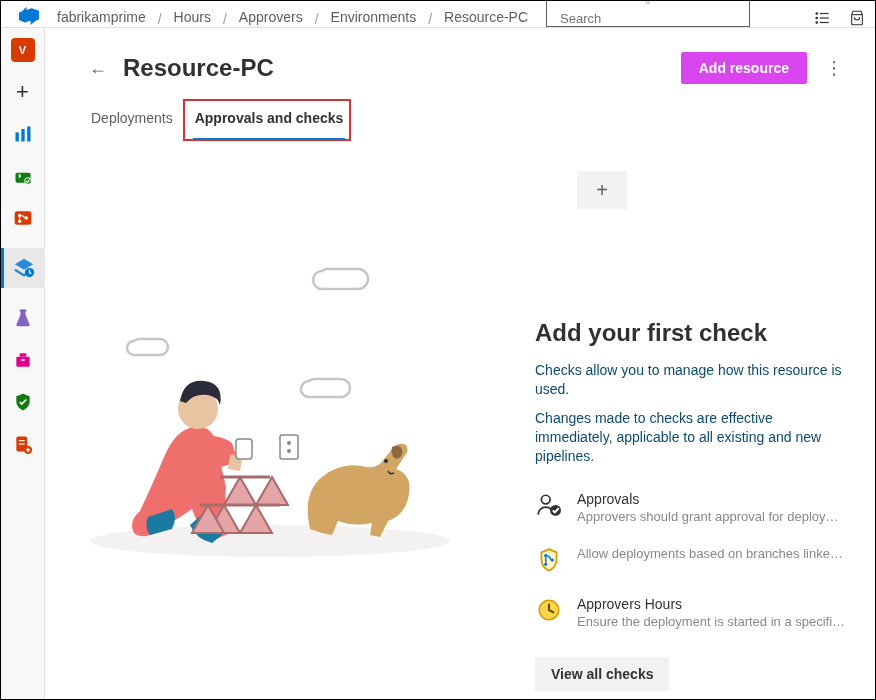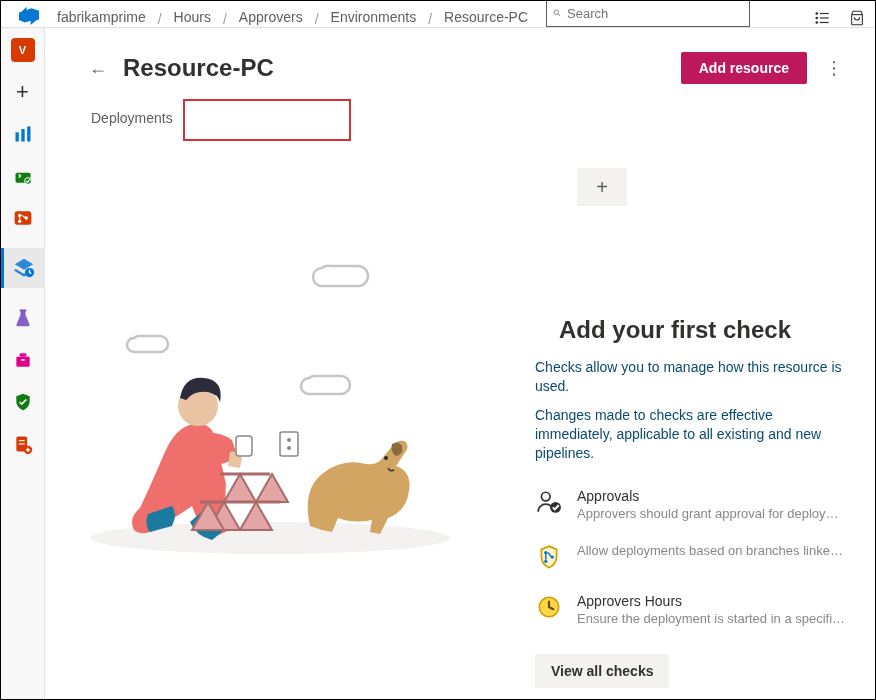--- a/index.html
+++ b/index.html
@@ -37,20 +37,21 @@
   .crumb-sep { color: #a19f9d; padding: 0 2px; }
   .search-wrap {
     display: flex;
     align-items: center;
     border: 1px solid #605e5c;
     height: 28px;
     width: 204px;
     margin-left: 8px;
     padding: 0 6px;
     gap: 6px;
+    flex-direction: column;
   }
   .search-wrap input {
     border: none;
     outline: none;
     font-size: 13px;
     flex: 1;
     color: #605e5c;
   }
   .top-icons {
     margin-left: auto;
@@ -109,21 +110,21 @@
   }
   .back-arrow { color:#605e5c; font-size: 18px; cursor:pointer; }
   .page-title { font-size: 24px; font-weight: 600; }
   .header-actions {
     margin-left: auto;
     display:flex;
     align-items:center;
     gap: 14px;
   }
   .primary-btn {
-    background: #be185d;
+    background: #d946ef;
     color: #fff;
     border: none;
     padding: 8px 18px;
     font-size: 14px;
     font-weight: 600;
     border-radius: 2px;
     cursor: pointer;
   }
   .more-dots { color:#605e5c; font-size:18px; cursor:pointer; padding:4px; }
 
@@ -185,21 +186,20 @@
     font-size: 20px;
     color:#605e5c;
     cursor:pointer;
     margin-left: 42px;
     margin-bottom: 110px;
   }
   .info-title {
     font-size: 24px;
     font-weight: 700;
     margin-bottom: 14px;
-    margin-left: 24px;
   }
   .info-desc {
     font-size: 14px;
     color: #0c4a6e;
     margin-bottom: 10px;
     line-height: 1.35;
   }
   .check-list { margin-top: 26px; display:flex; flex-direction:column; gap: 22px; }
   .check-item { display:flex; gap: 14px; align-items:flex-start; }
   .check-icon {
@@ -341,20 +341,21 @@
       <span class="back-arrow">←</span>
       <span class="page-title">Resource-PC</span>
       <div class="header-actions">
         <button class="primary-btn">Add resource</button>
         <span class="more-dots">⋮</span>
       </div>
     </div>
 
     <div class="tabs">
       <div class="tab">Deployments</div>
+      <div class="tab active">Approvals and checks</div>
       <div class="tab-highlight"></div>
     </div>
 
     <div class="content-row">
       <div class="illus-col">
         <div class="illus-box">
           <svg viewBox="0 0 400 320" width="400" height="320">
 
             <path d="M250 8 h28 a10 10 0 010 20 h-36 a9 9 0 010-18 a10 10 0 018-2z" fill="none" stroke="#c8c6c4" stroke-width="2.5"></path>
             <path d="M60 78 h20 a8 8 0 010 16 h-26 a7 7 0 010-14 a8 8 0 016-2z" fill="none" stroke="#c8c6c4" stroke-width="2.5"></path>

